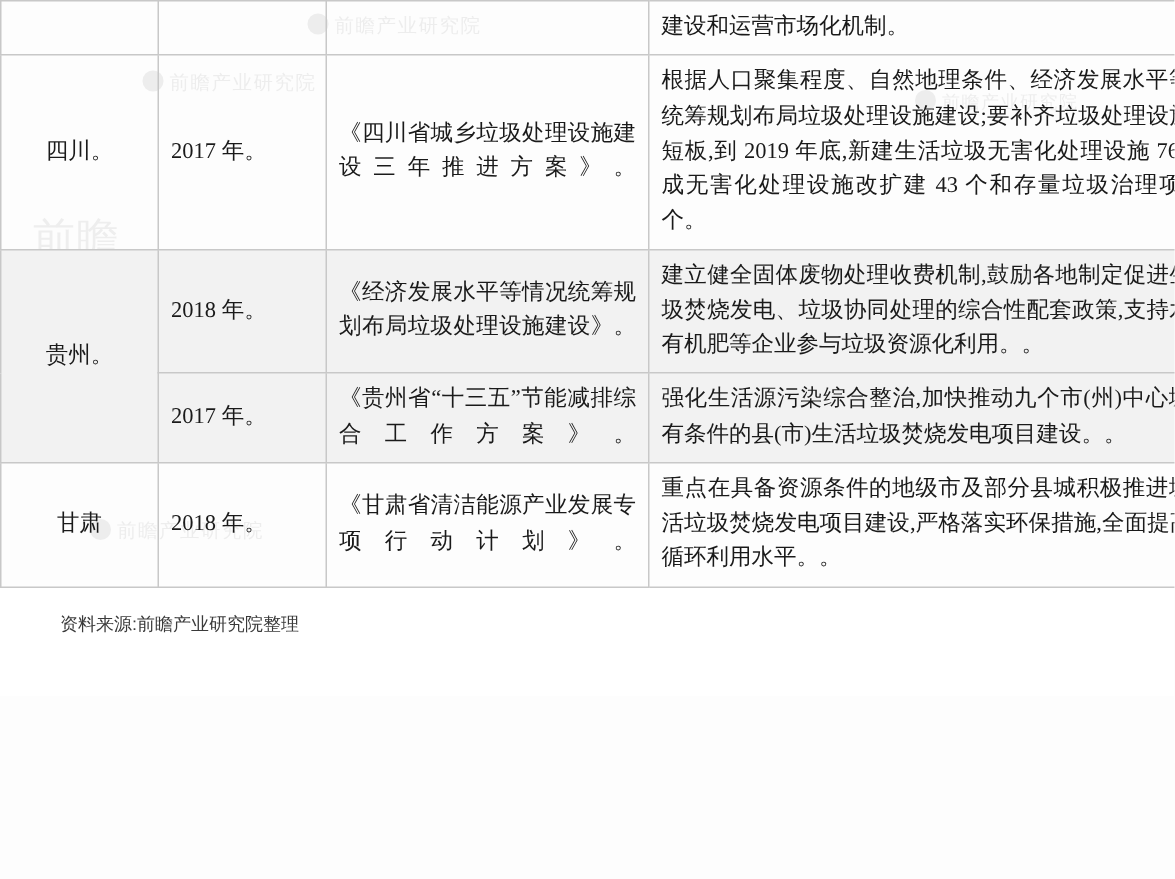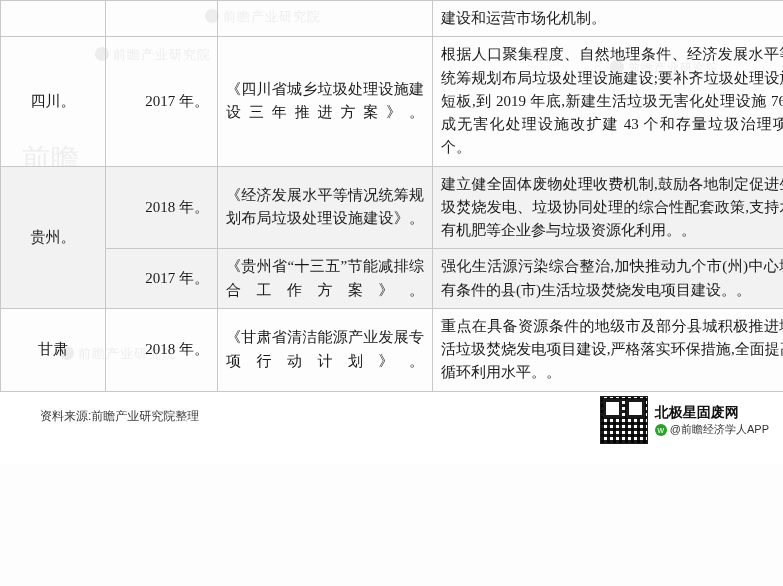--- a/index.html
+++ b/index.html
@@ -67,21 +67,21 @@
     line-height: 1.55;
     background: transparent;
   }
   td.col-province {
     width: 88px;
     text-align: center;
     padding-left: 10px;
   }
   td.col-year {
     width: 95px;
-    text-align: right;
+    text-align: left;
   }
   td.col-doc {
     width: 198px;
     text-align: justify;
     text-align-last: justify;
     padding: 6px 14px;
   }
   td.col-content {
     width: 384px;
     text-align: justify;
@@ -221,21 +221,14 @@
       <td class="col-province">甘肃</td>
       <td class="col-year">2018 年。</td>
       <td class="col-doc">《甘肃省清洁能源产业发展专项行动计划》。</td>
       <td class="col-content">重点在具备资源条件的地级市及部分县城积极推进城镇生活垃圾焚烧发电项目建设,严格落实环保措施,全面提高资源循环利用水平。。</td>
     </tr>
   </tbody>
     </table>
 
   <div class="footer">
     <div class="source-note">资料来源:前瞻产业研究院整理</div>
-    <div class="qr-block">
-      <div class="qr-code"></div>
-      <div class="qr-text">
-        <div class="qr-title">北极星固废网</div>
-        <div class="qr-sub"><span class="at">w</span><span>@前瞻经济学人APP</span></div>
-      </div>
-    </div>
   </div>
 </div>
 
 </body></html>

